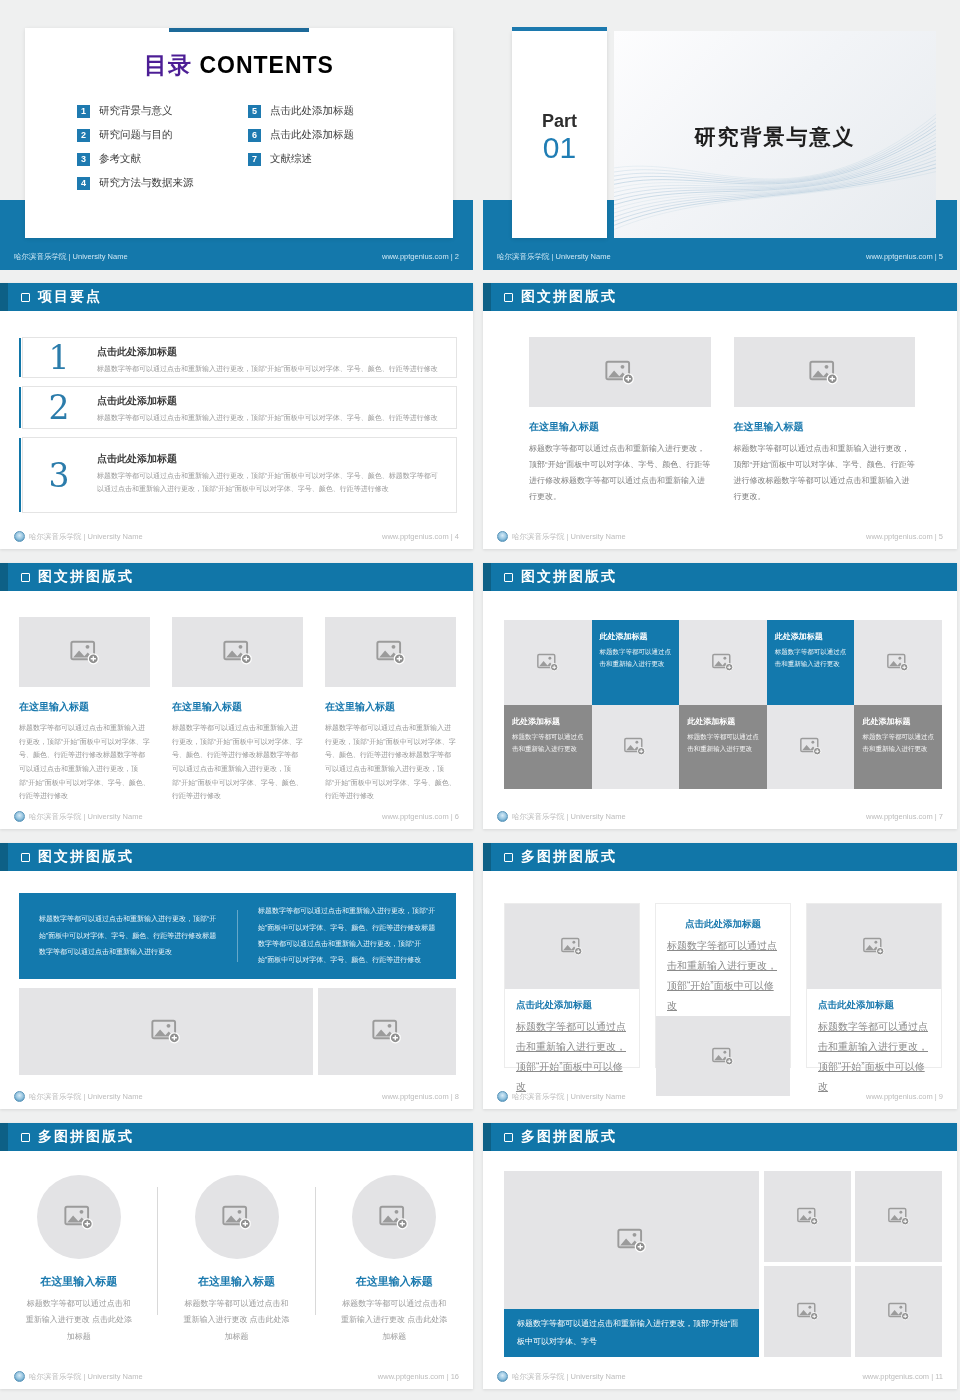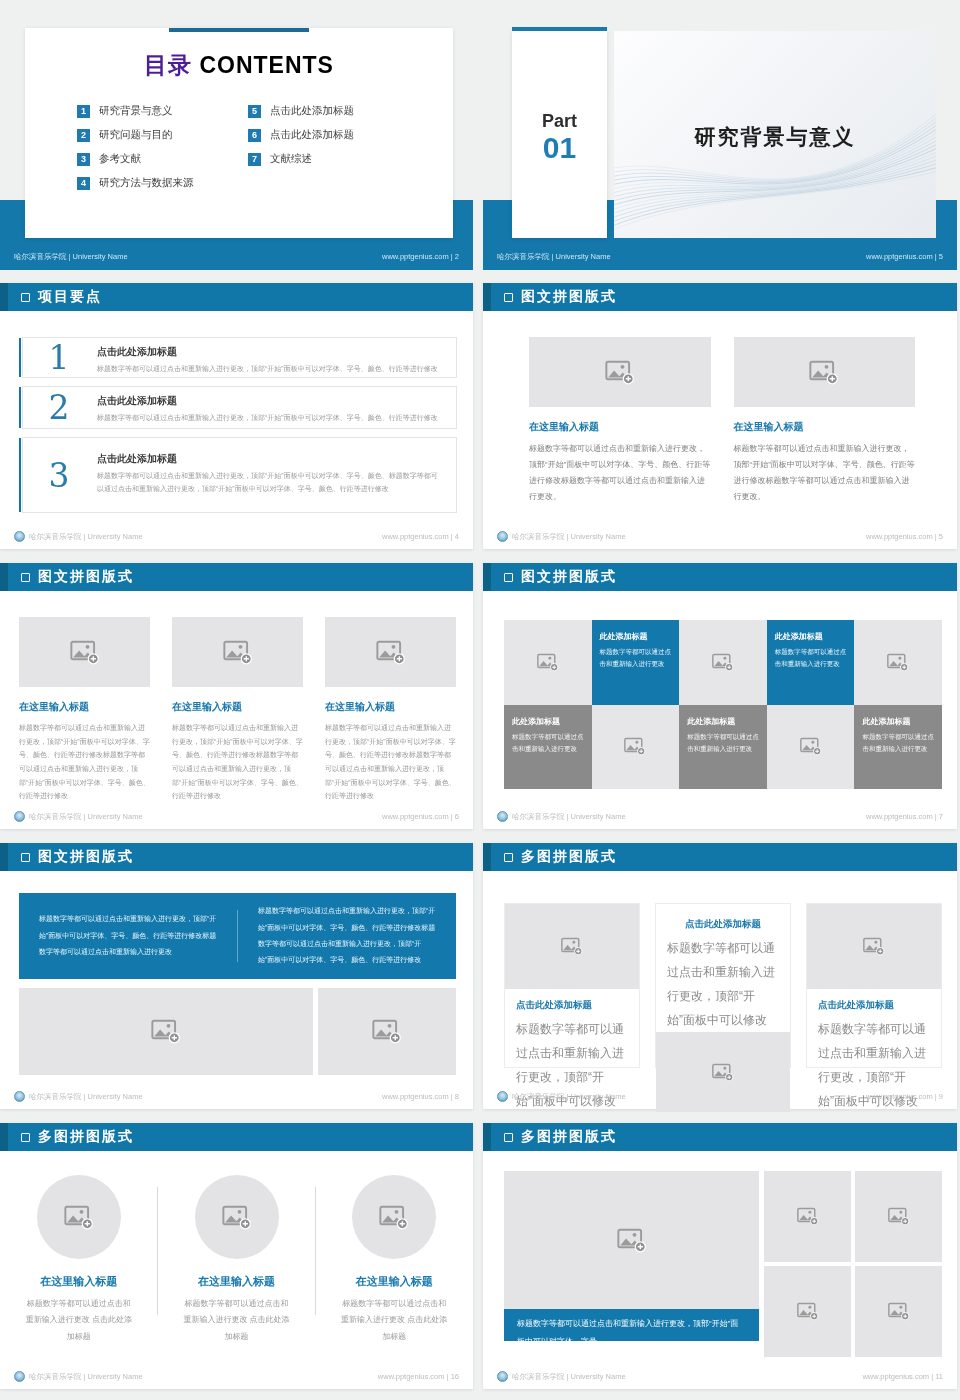--- a/index.html
+++ b/index.html
@@ -23,21 +23,21 @@
   .toc-col { position:absolute; top:76px; }
   .toc-col.c1 { left:52px; }
   .toc-col.c2 { left:223px; }
   .toc-item { display:flex; align-items:center; gap:9px; margin-bottom:10px; height:14px; }
   .num-sq { width:13px; height:13px; background:#1e7ab0; color:#fff; font-size:9px; font-weight:bold; display:flex; align-items:center; justify-content:center; flex:none; }
   .toc-label { font-size:10.5px; color:#3c3c3c; white-space:nowrap; }
 
   .part-line { position:absolute; left:29px; top:27px; width:95px; height:4px; background:#1c79ae; z-index:3; }
   .part-card { position:absolute; left:29px; top:31px; width:95px; height:207px; background:#fff; box-shadow:0 1px 4px rgba(0,0,0,.12); z-index:2; text-align:center; }
   .part-label { margin-top:80px; font-size:18px; font-weight:bold; color:#2e2e2e; }
-  .part-number { font-size:30px; font-weight:bold; color:#1f7db4; line-height:1.05; }
+  .part-number { font-size:30px; font-weight:normal; color:#1f7db4; line-height:1.05; }
   .part-panel { position:absolute; left:131px; top:31px; width:322px; height:207px; z-index:2; overflow:hidden;
     background:linear-gradient(135deg,#fdfdfe 0%,#f2f4f7 45%,#e7ebef 100%); }
   .part-title { position:absolute; left:0; right:0; top:92px; text-align:center; font-size:21px; font-weight:bold; letter-spacing:2px; color:#1e1e1e; }
   .wave { position:absolute; left:0; bottom:-6px; width:100%; height:150px; }
 
   
   .s-header { position:absolute; top:0; left:0; right:0; height:28px; background:#1176a8; border-left:8px solid #0d6086; display:flex; align-items:center; gap:8px; padding-left:13px; color:#fff; }
   .sq-icon { width:9px; height:9px; border:1.5px solid #ffffff; border-radius:1px; flex:none; }
   .s-header-title { font-size:14px; font-weight:bold; letter-spacing:2px; }
   .s-footer { position:absolute; left:14px; right:14px; bottom:7px; display:flex; justify-content:space-between; align-items:center; font-size:7.5px; color:#bcbcbc; }
@@ -79,35 +79,35 @@
   .banner { position:absolute; left:19px; right:17px; top:50px; height:86px; background:#1379ad; display:flex; align-items:center; }
   .banner-col { flex:1; font-size:7px; color:#ecf7fd; line-height:2.35; padding:0 20px; }
   .banner-div { width:1px; height:52px; background:rgba(255,255,255,.35); flex:none; }
 
   
   .cards { position:absolute; left:21px; top:60px; width:438px; display:flex; gap:15px; }
   .card { flex:1; border:1px solid #ececec; height:165px; display:flex; flex-direction:column; background:#fff; }
   .card .ph { height:85px; flex:none; }
   .card-pad { padding:10px 11px 0 11px; flex:1; }
   .card-title { font-size:9.5px; margin-bottom:5px; }
-  .card-text { font-size:12px; color:#8a8a8a; line-height:2; }
+  .card-text { font-size:10px; color:#8a8a8a; line-height:2;text-decoration:underline; }
   .card.mid .card-pad { padding-top:14px; }
   .card.mid .card-title { text-align:center; }
 
   
   .circle-cols { position:absolute; left:0; right:0; top:52px; display:flex; }
   .circle-col { flex:1; display:flex; flex-direction:column; align-items:center; text-align:center; }
   .circle { width:84px; height:84px; border-radius:50%; background:#e3e3e5; display:flex; align-items:center; justify-content:center; margin-bottom:15px; }
   .circle-title { font-size:11px; margin-bottom:7px; }
   .circle-text { font-size:8px; color:#9a9a9a; line-height:2.05; padding:0 24px; }
   .vdiv { position:absolute; top:64px; width:1px; height:128px; background:#d9d9d9; }
 
   
   .big-ph { position:absolute; left:21px; top:48px; width:255px; height:138px; }
-  .caption { position:absolute; left:21px; top:186px; width:255px; height:32px; background:#1379ad; color:#fff; font-size:8px; line-height:2.2; padding:6px 13px; }
+  .caption { position:absolute; left:21px; top:186px; width:255px; height:48px; background:#1379ad; color:#fff; font-size:8px; line-height:2.2; padding:6px 13px; }
   .mini-grid { position:absolute; left:281px; top:48px; width:178px; display:grid; grid-template-columns:1fr 1fr; gap:4px; grid-auto-rows:91px; }
 </style>
 </head>
 <body>
 
 <div class="canvas">
 
   <div class="slide" style="left:0; top:0; width:473px; height:270px;">
     <div class="band">
       <div class="band-footer">

